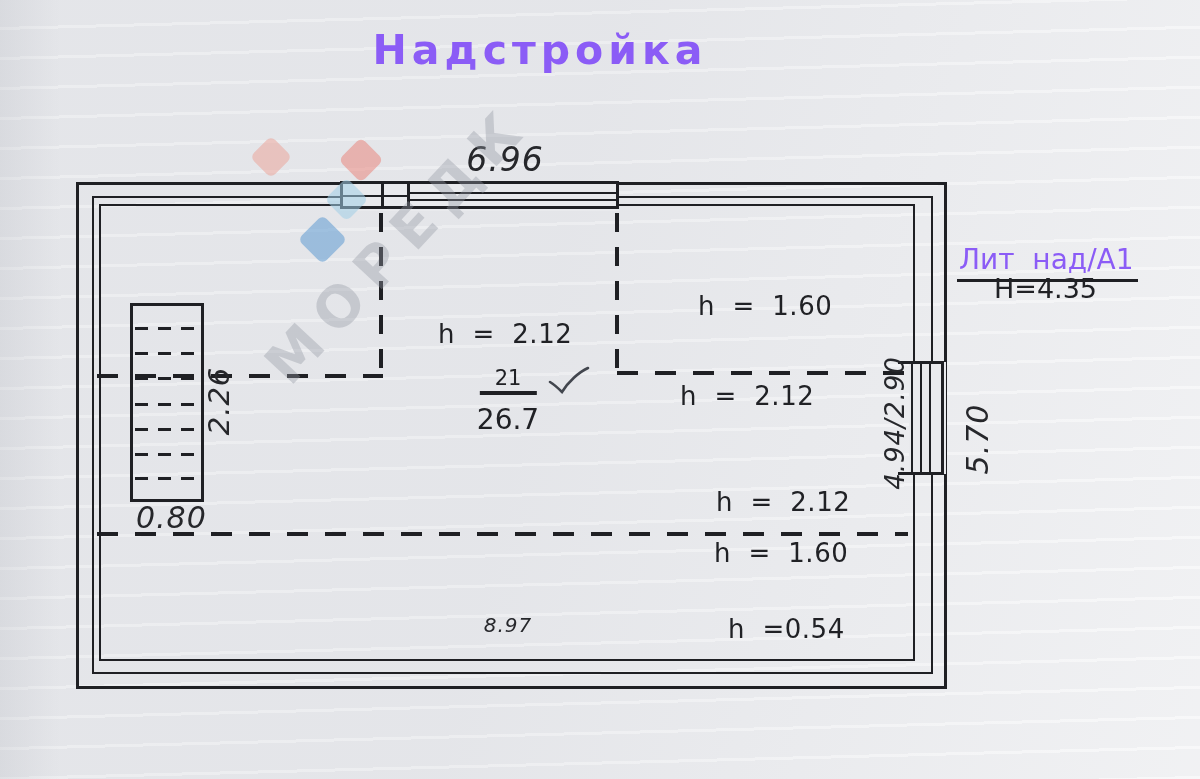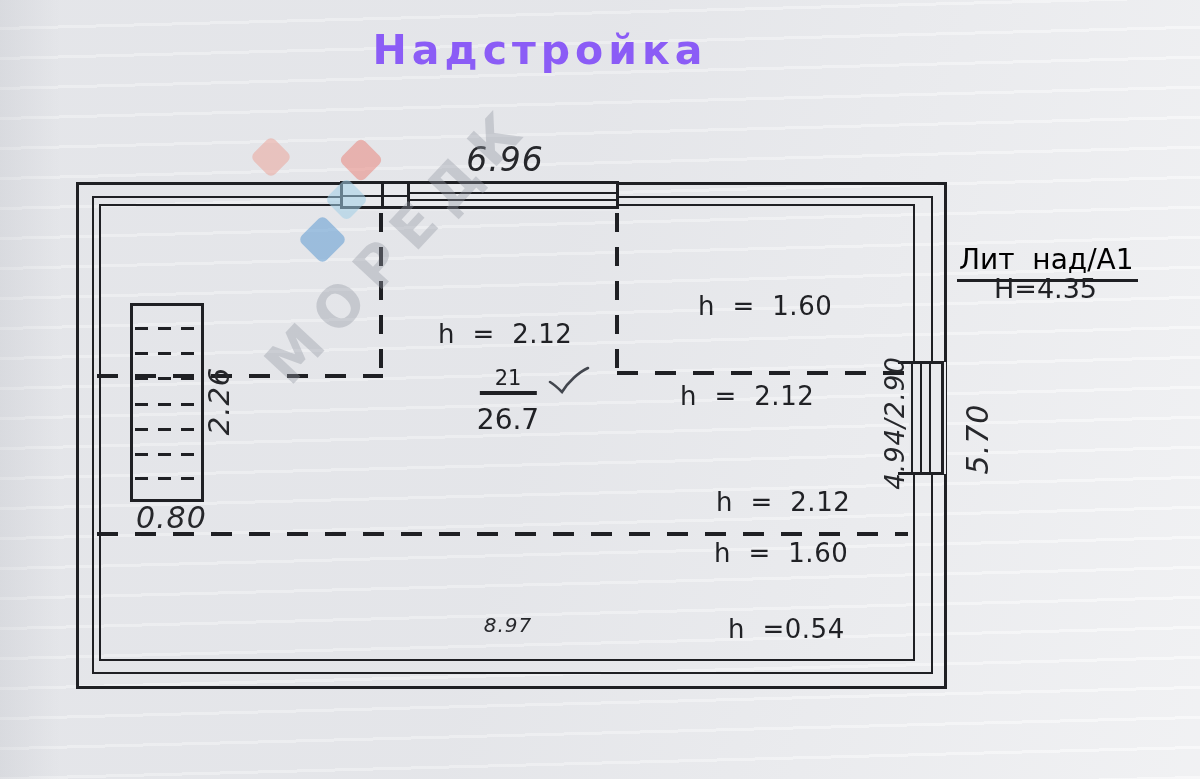--- a/index.html
+++ b/index.html
@@ -45,21 +45,21 @@
     background:repeating-linear-gradient(90deg,#1f2024 0 13px,transparent 13px 23px);}
 
   
   .lbl{position:absolute;color:#202125;font-size:26px;white-space:pre;letter-spacing:.5px;}
   .dim{position:absolute;color:#26272b;font-style:italic;font-size:31px;white-space:pre;letter-spacing:1px;}
   .vtext{transform:translate(-50%,-50%) rotate(-90deg);white-space:nowrap;}
   .title{
     position:absolute;left:540px;top:26px;transform:translateX(-50%);
     font-size:41px;letter-spacing:5px;color:#8b5cf6;font-weight:700;white-space:pre;
   }
-  .liter{position:absolute;left:957px;top:243px;font-size:28px;color:#000000;
+  .liter{position:absolute;left:957px;top:243px;font-size:28px;color:#8b5cf6;
     border-bottom:3px solid #1f2024;padding:0 4px 3px 2px;white-space:pre;}
   .liter-h{position:absolute;left:994px;top:273px;font-size:27px;color:#202125;white-space:pre;}
 
   .room-label{position:absolute;left:508px;top:366px;transform:translateX(-50%);text-align:center;color:#202125;}
   .room-num{display:inline-block;font-size:21px;padding:0 15px 1px;border-bottom:4px solid #1f2024;}
   .room-area{font-size:28px;margin-top:8px;}
 
   
   .wm{position:absolute;pointer-events:none;}
   .wm-text{

